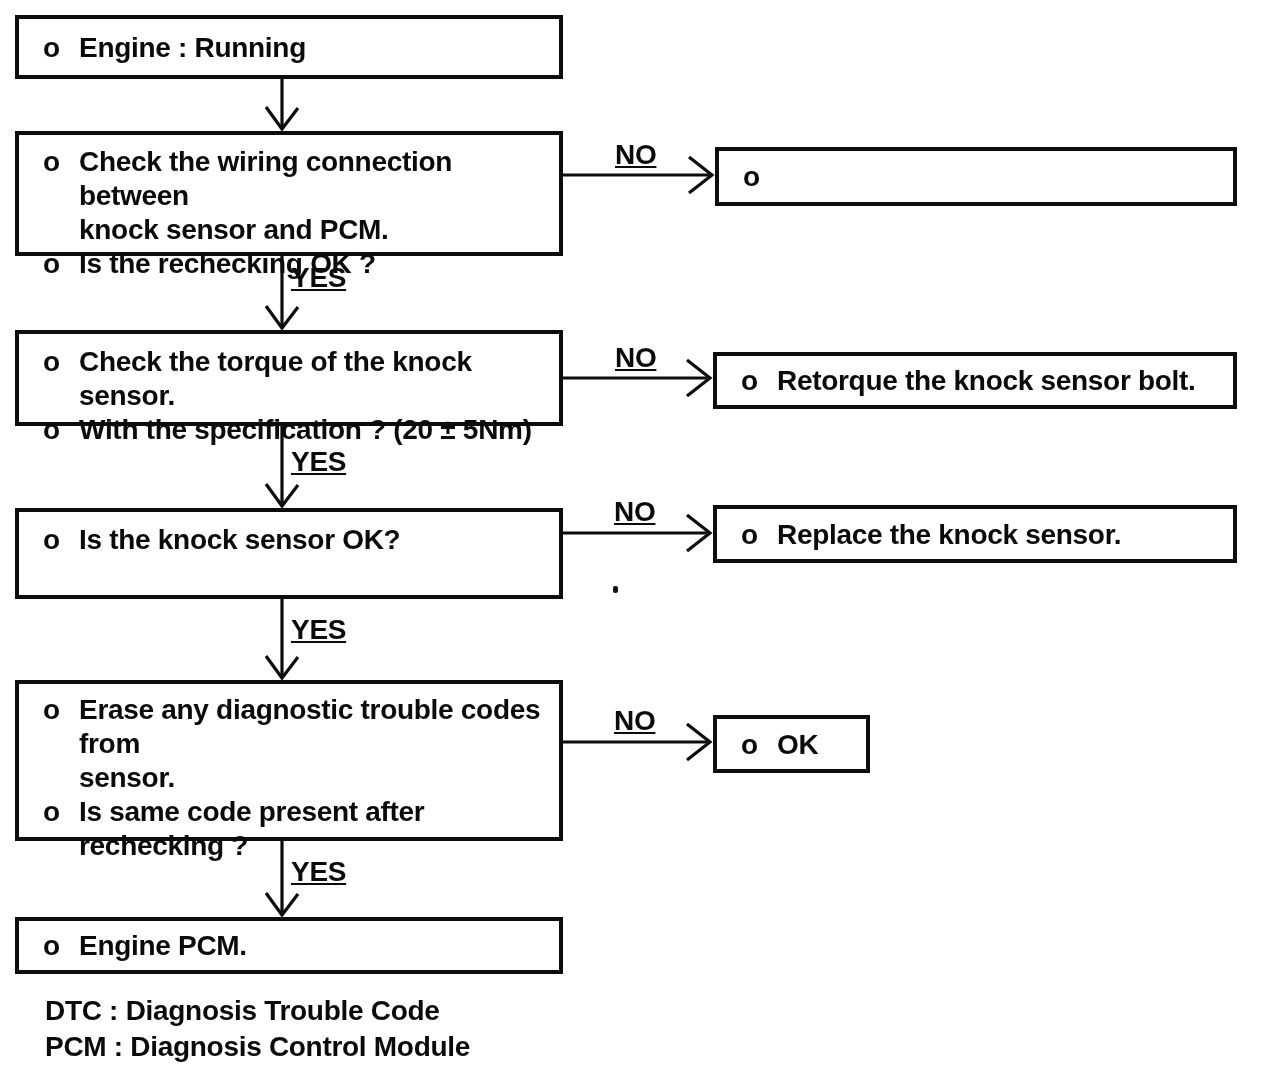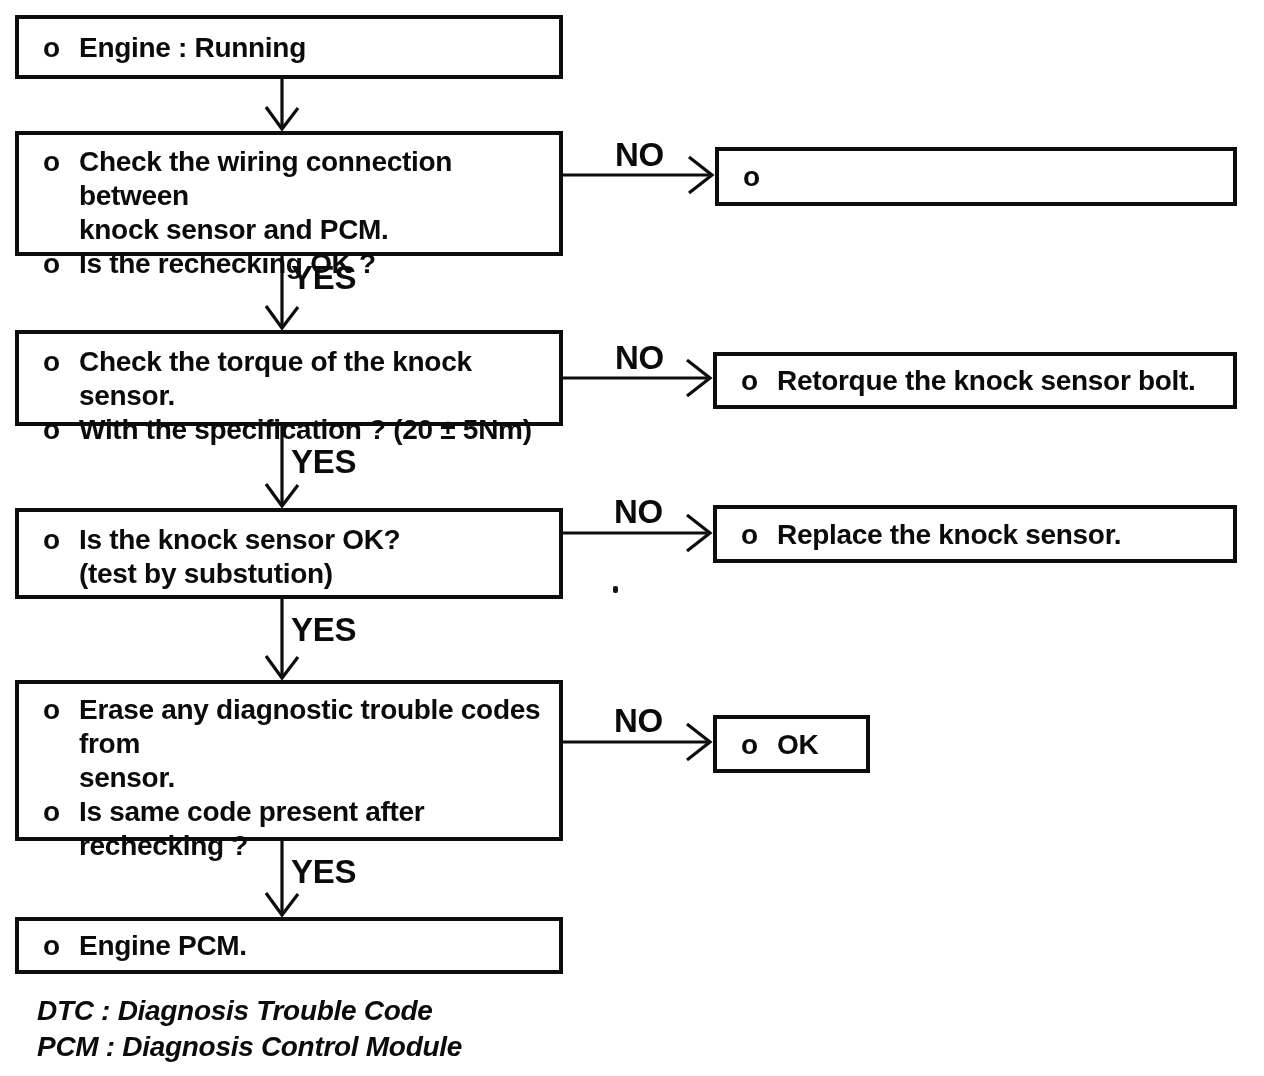--- a/index.html
+++ b/index.html
@@ -30,33 +30,33 @@
   .b3 { left: 15px;  top: 330px; width: 548px; height: 96px;  padding-top: 11px; }
   .b4 { left: 15px;  top: 508px; width: 548px; height: 91px;  padding-top: 11px; }
   .b5 { left: 15px;  top: 680px; width: 548px; height: 161px; padding-top: 9px;  }
   .b6 { left: 15px;  top: 917px; width: 548px; height: 57px;  padding-top: 8px;  }
   
   .r1 { left: 715px; top: 147px; width: 522px; height: 59px; padding-top: 9px; }
   .r2 { left: 713px; top: 352px; width: 524px; height: 57px; padding-top: 8px; }
   .r3 { left: 713px; top: 505px; width: 524px; height: 58px; padding-top: 9px; }
   .r4 { left: 713px; top: 715px; width: 157px; height: 58px; padding-top: 9px; }
   
-  .lbl { position: absolute; font-size: 33px; line-height: 32px; }
+  .lbl { position: absolute; font-size: 28px; line-height: 32px; text-decoration: underline; }
   .yes1 { left: 291px; top: 262px; }
   .yes2 { left: 291px; top: 446px; }
   .yes3 { left: 291px; top: 614px; }
   .yes4 { left: 291px; top: 856px; }
   .no1  { left: 615px; top: 139px; }
   .no2  { left: 615px; top: 342px; }
   .no3  { left: 614px; top: 496px; }
   .no4  { left: 614px; top: 705px; }
   .connectors { position: absolute; left: 0; top: 0; width: 1264px; height: 1076px; }
   .foot {
-    position: absolute; left: 37px; top: 993px;
-    font-size: 28px; line-height: 36px; font-style: italic;
+    position: absolute; left: 45px; top: 993px;
+    font-size: 28px; line-height: 36px;
   }
   .speck {
     position: absolute; left: 613px; top: 586px;
     width: 5px; height: 7px; background: #141414; border-radius: 2px;
   }
 </style>
 </head>
 <body>
 
 <div class="canvas">
@@ -135,21 +135,20 @@
     </div>
   </div>
 
   <div class="box b4">
     <div class="ln">
       <span class="bl">o</span>
       <span class="tx">Is the knock sensor OK?</span>
     </div>
     <div class="ln">
       <span class="bl"></span>
-      <span class="tx">(test by substution)</span>
     </div>
   </div>
 
   <div class="box b5">
     <div class="ln">
       <span class="bl">o</span>
       <span class="tx">Erase any diagnostic trouble codes from</span>
     </div>
     <div class="ln">
       <span class="bl"></span>

